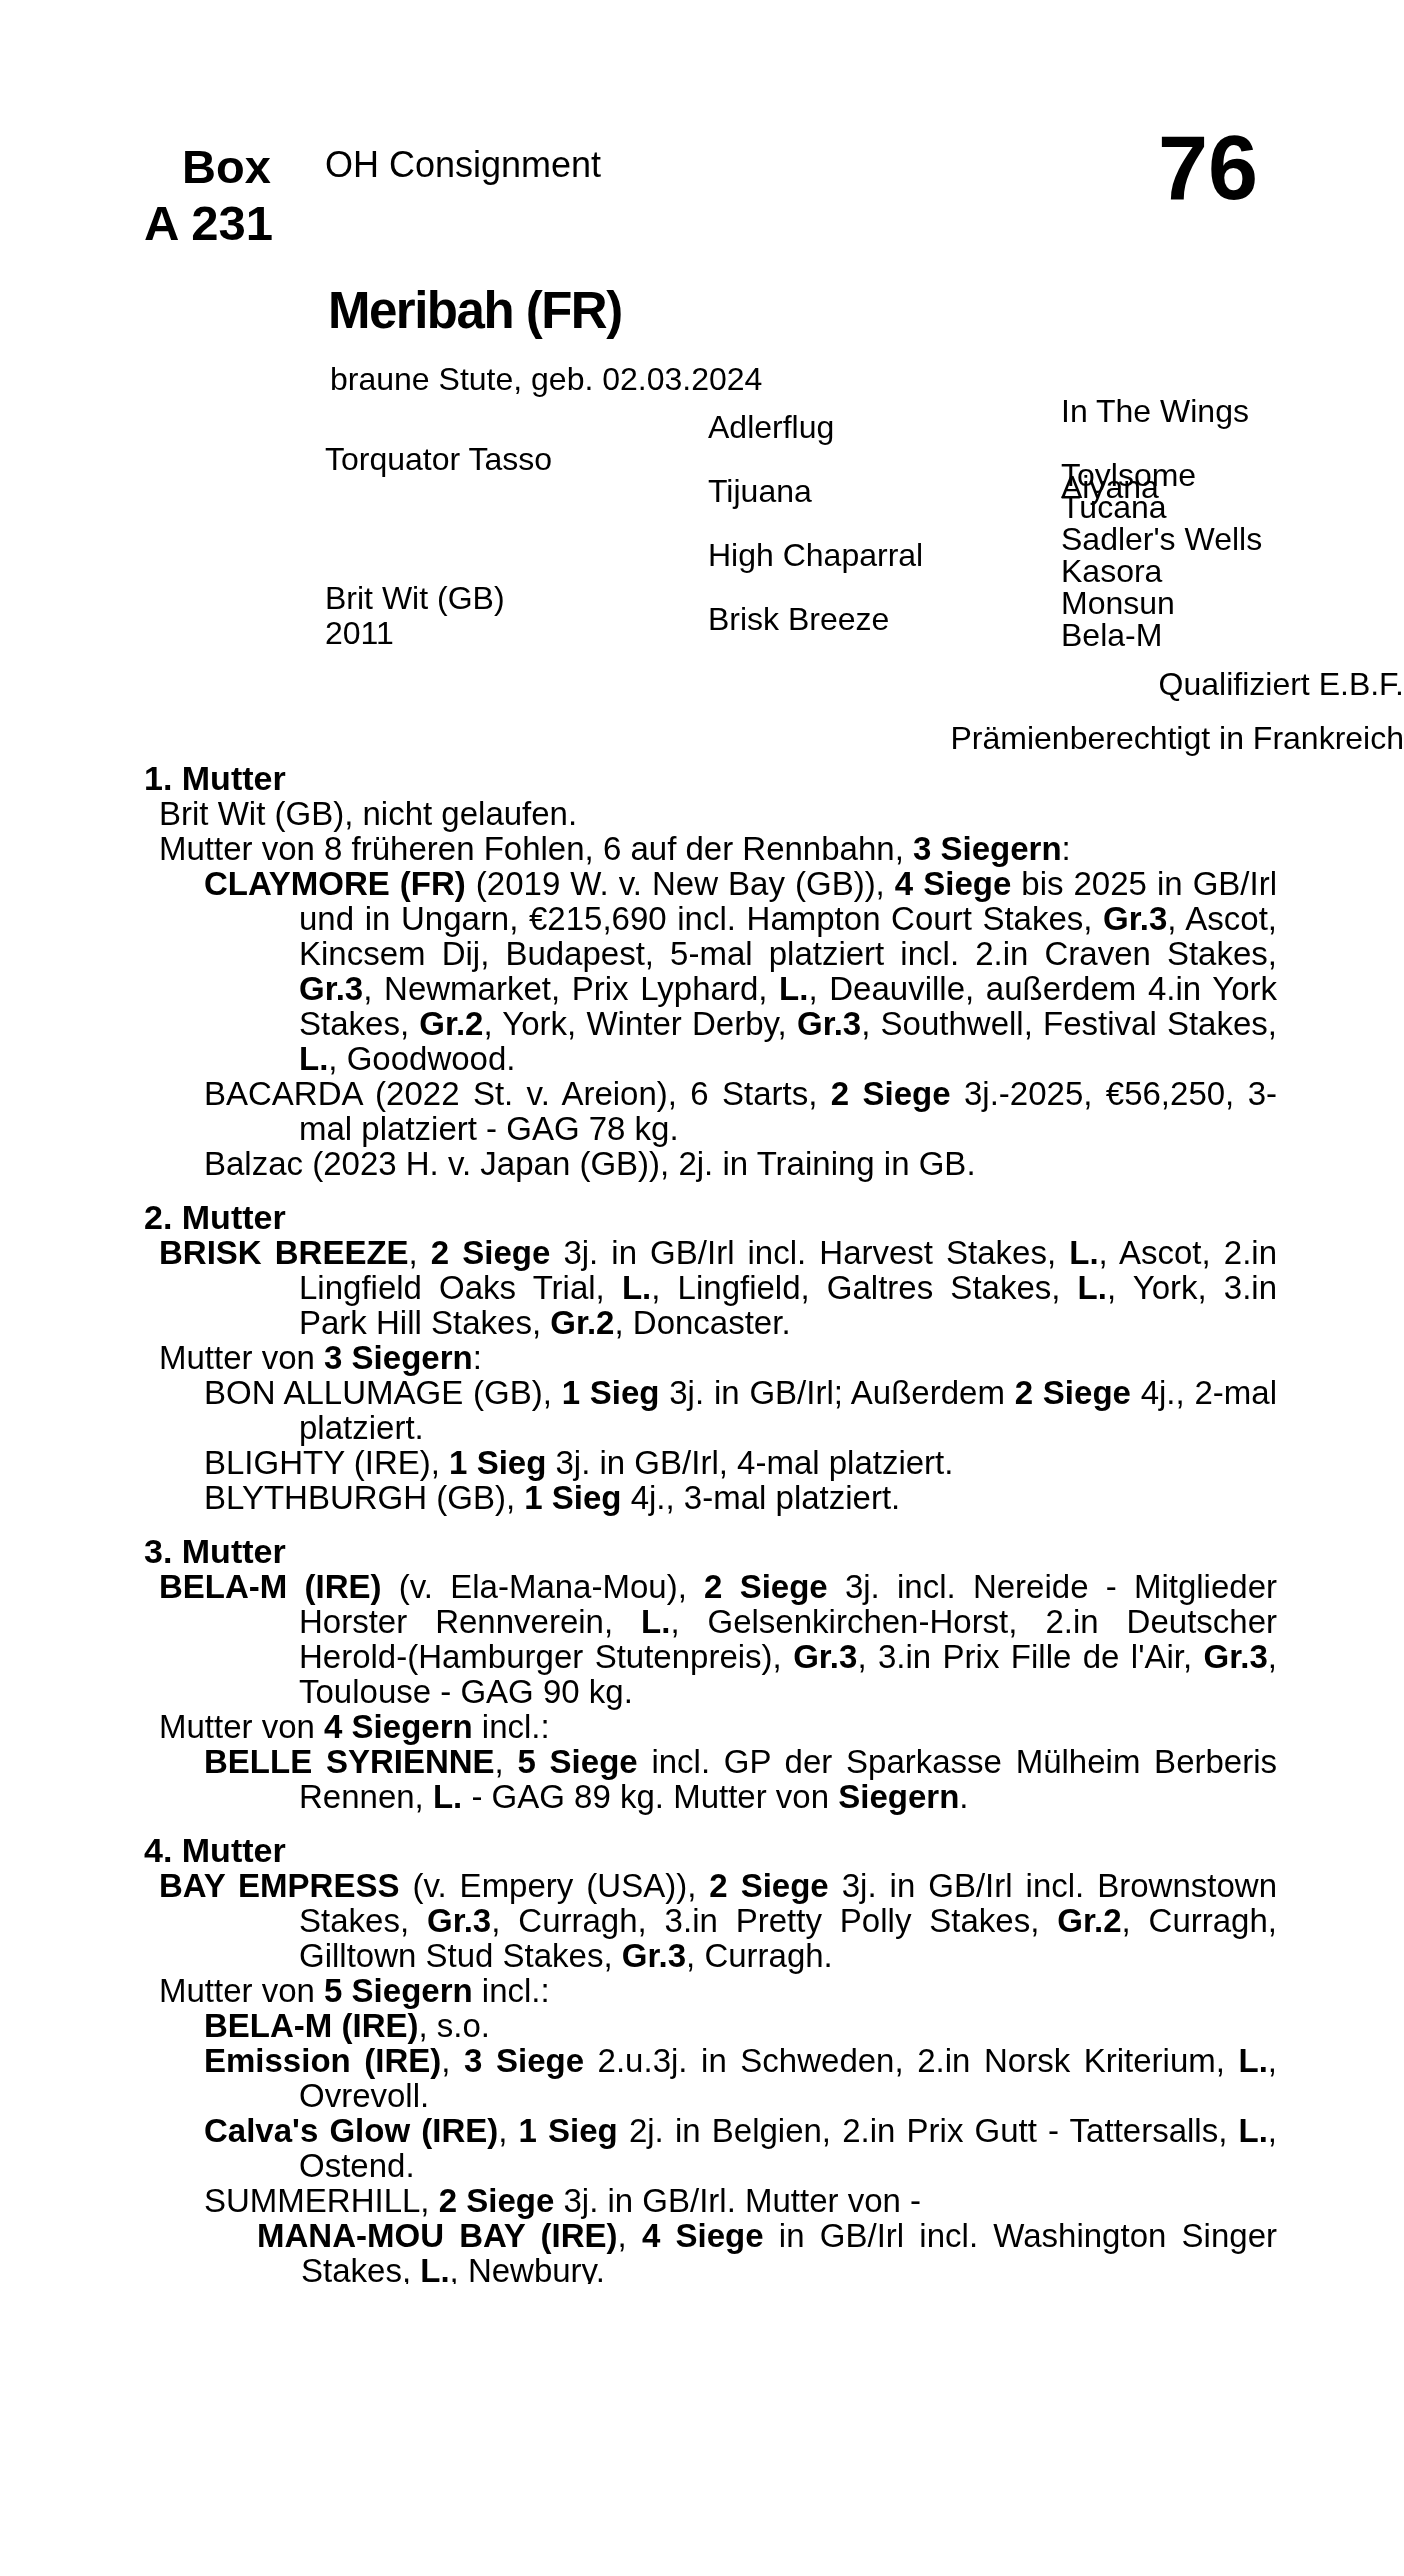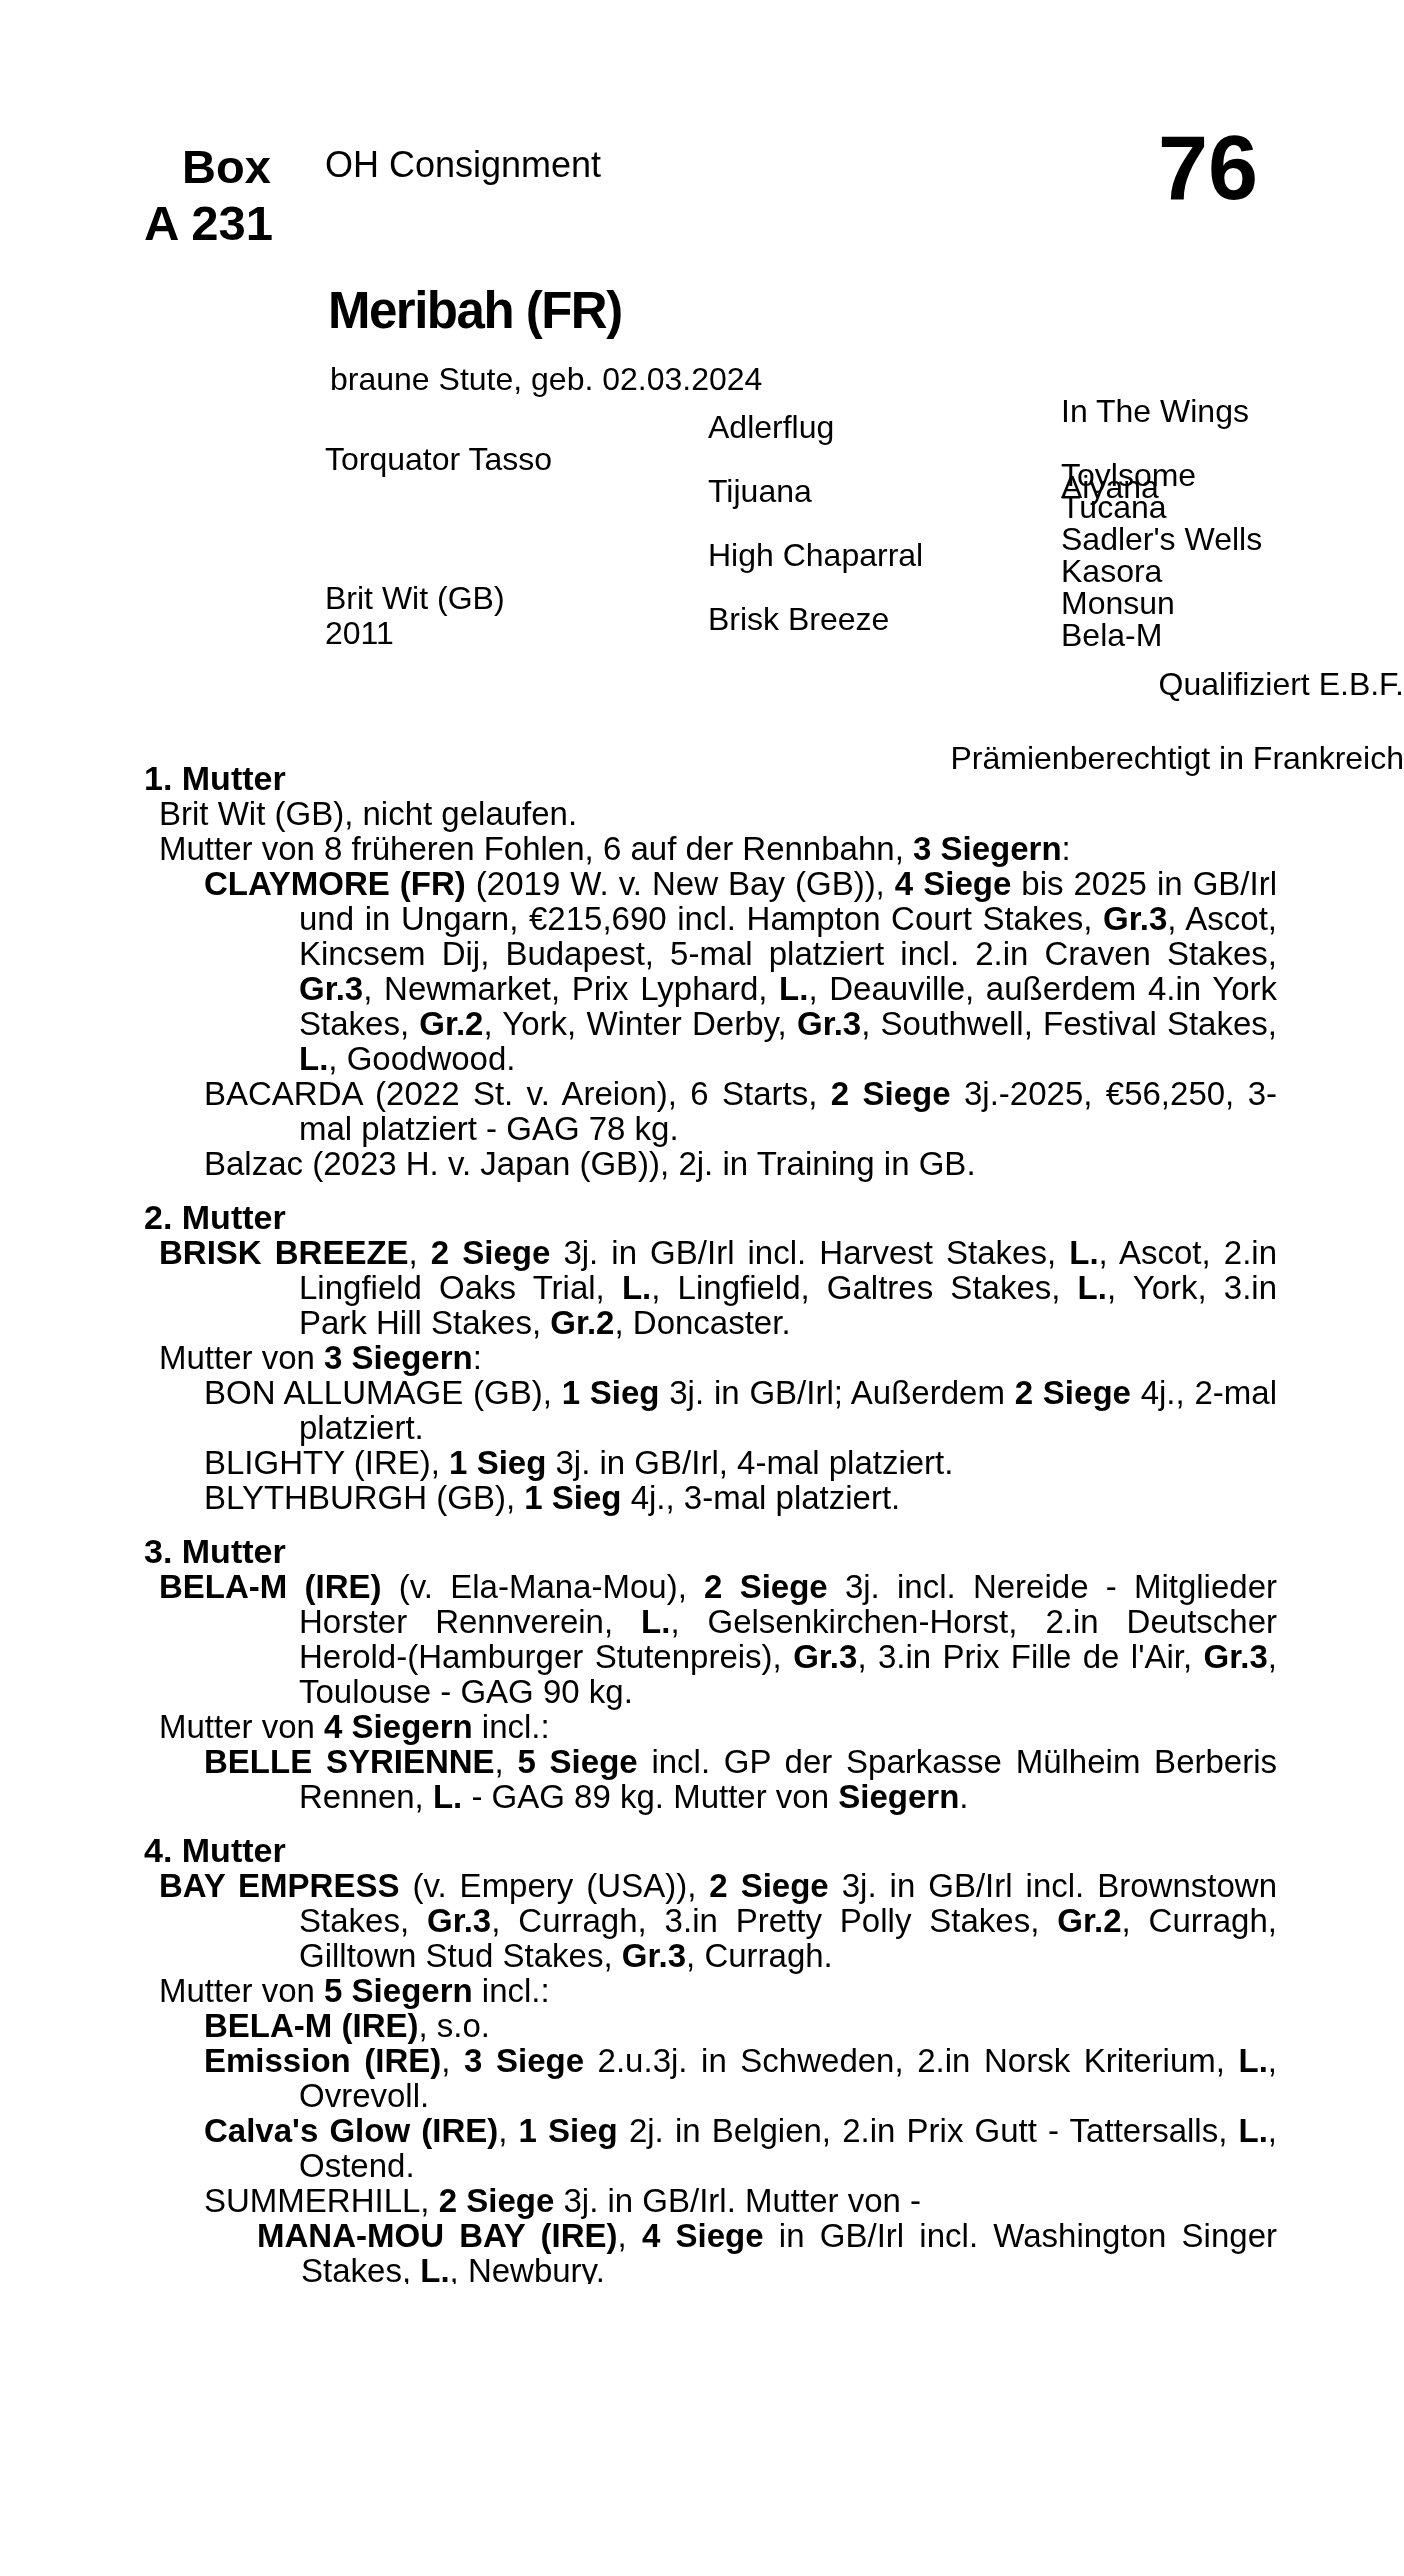--- a/index.html
+++ b/index.html
@@ -33,21 +33,21 @@
 
   .qual-line {
     position: absolute;
     left: 0;
     width: 100%;
     text-align: right;
     font-size: 32px;
     font-weight: normal;
   }
   .qual-1 { top: 666px; }
-  .qual-2 { top: 720px; margin-top: 20px; }
+  .qual-2 { top: 720px; }
 
   .catalog-body {
     position: absolute;
     left: 144px;
     top: 761px;
     width: 1133px;
     font-size: 33px;
     line-height: 35px;
     text-align: justify;
   }

